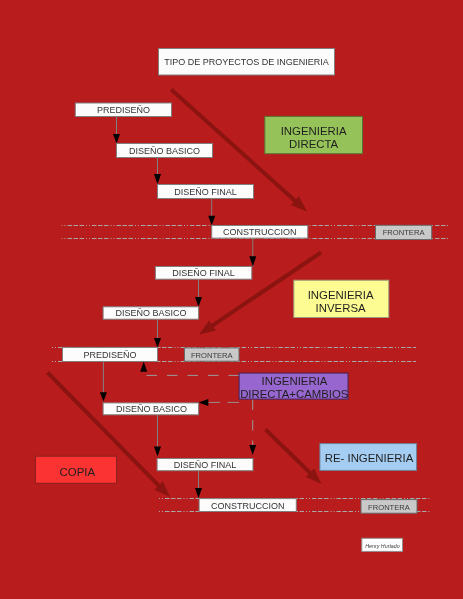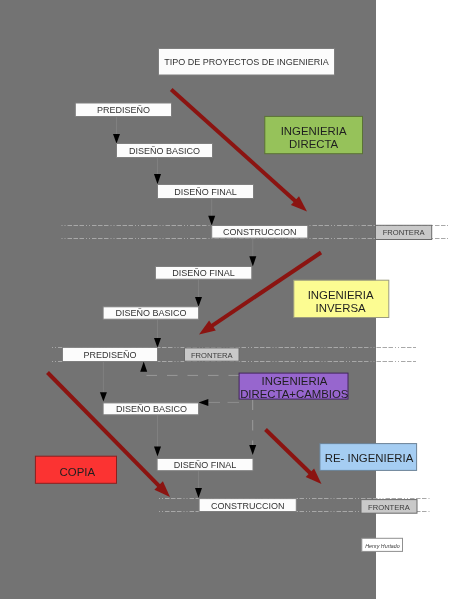--- a/index.html
+++ b/index.html
@@ -1,17 +1,17 @@
 <!DOCTYPE html>
 <html><head>
 <meta charset="utf-8">
 <style>
   html,body{margin:0;padding:0;background:#ffffff;}
   body{width:463px;height:599px;overflow:hidden;font-family:"Liberation Sans",sans-serif;}
-  #page{position:relative;width:376px;height:599px;background:#737373;text-decoration:underline;}
+  #page{position:relative;width:463px;height:599px;background:#b91c1c;text-decoration:underline;}
   svg{display:block;}
   .nodebox{fill:#fcfcfc;stroke:#7f7f7f;stroke-width:1;}
   .nodetext{font-family:"Liberation Sans",sans-serif;font-size:9px;fill:#333333;}
   .frontbox{fill:#c9c9c9;stroke:#6a6a6a;stroke-width:1;}
   .fronttext{font-family:"Liberation Sans",sans-serif;font-size:7.6px;fill:#3a3a3a;}
   .legbox{stroke-width:1;}
   .legtext{font-family:"Liberation Sans",sans-serif;font-size:11.4px;fill:#1f1f1f;}
   .conn{stroke:#808080;stroke-width:1;fill:none;}
   .arrowhead{fill:#000000;}
   .dashconn2{stroke:#8e8e8e;stroke-width:1;fill:none;stroke-dasharray:11.5 7.5;}

